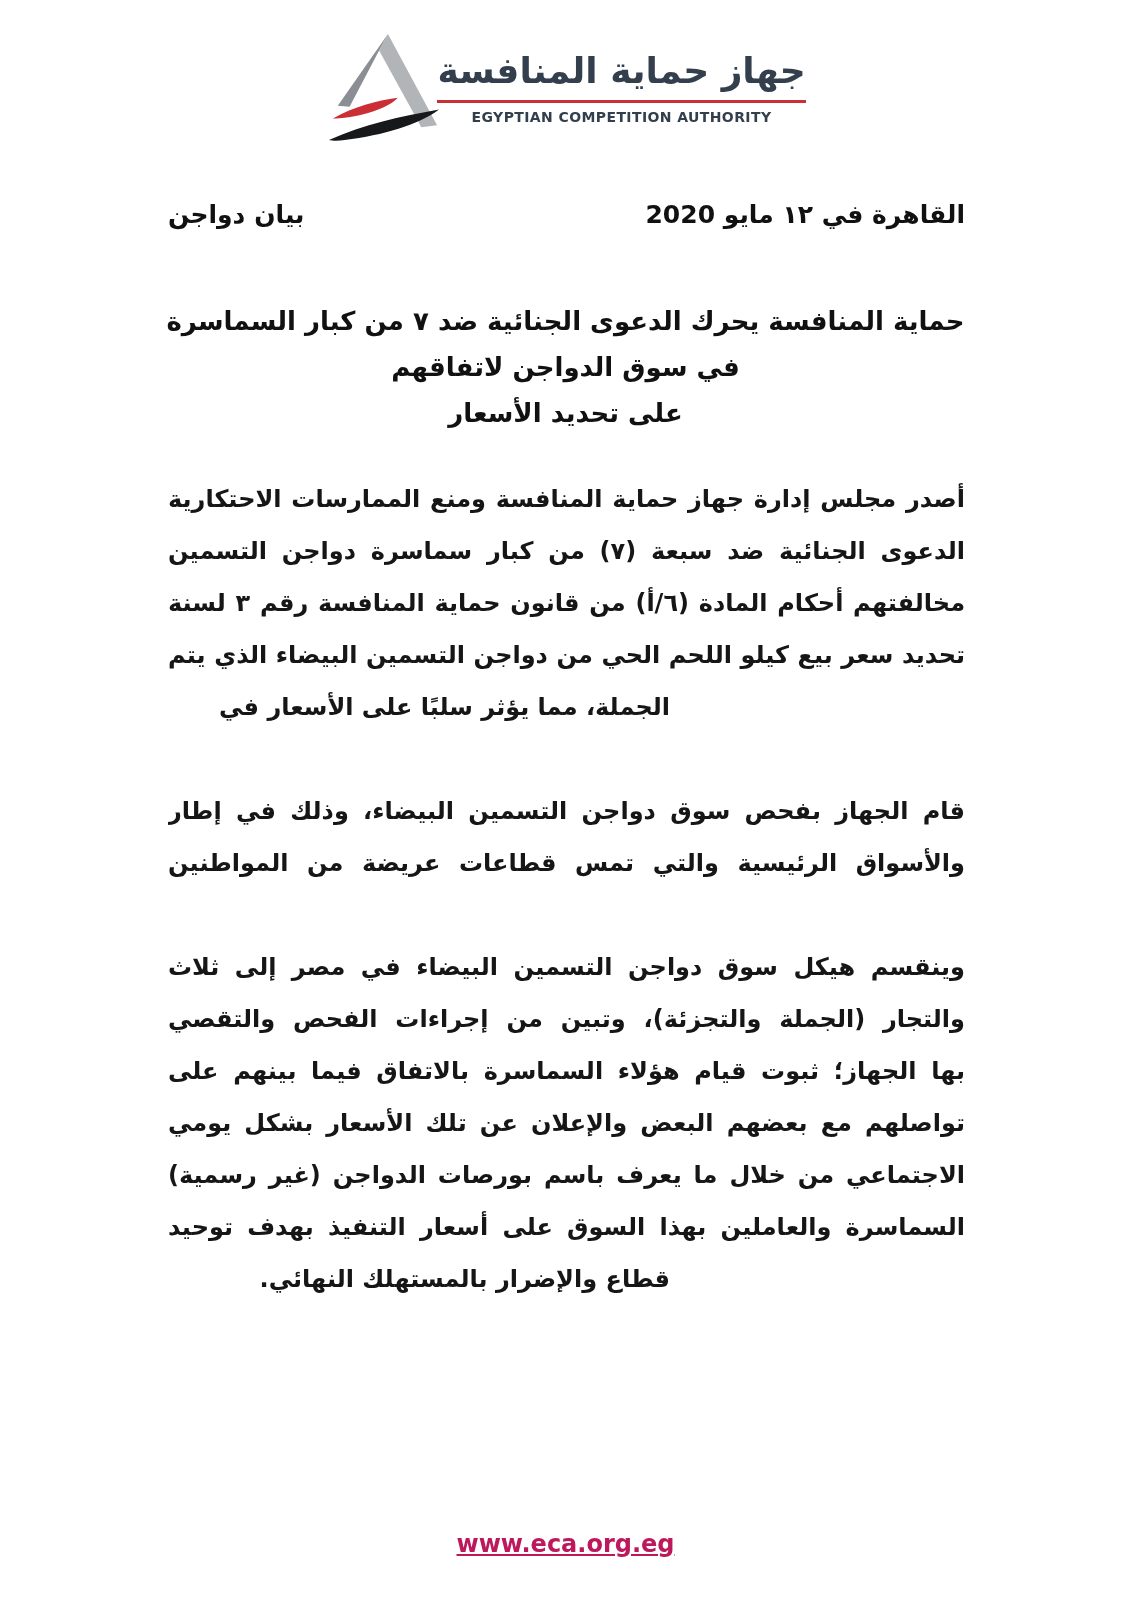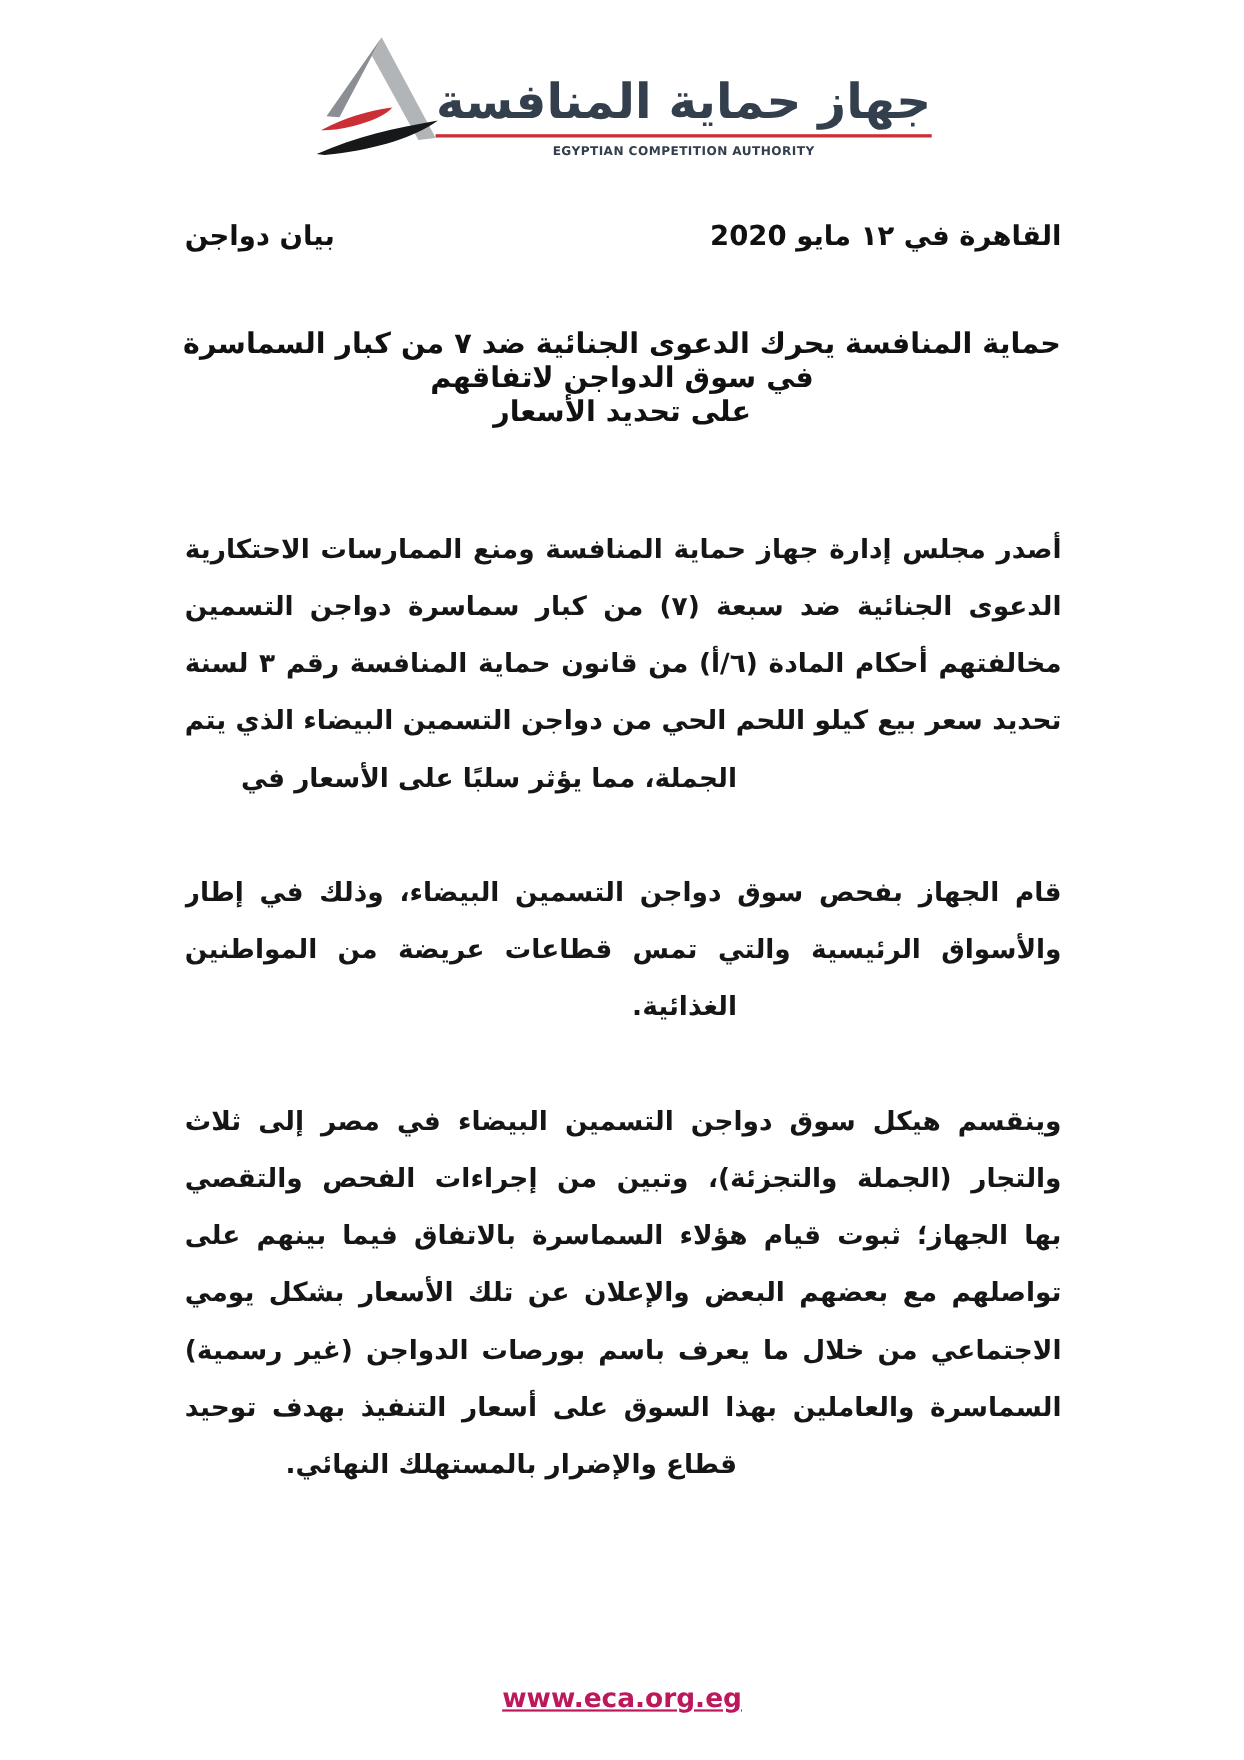--- a/index.html
+++ b/index.html
@@ -13,41 +13,41 @@
     overflow:hidden;
   }
   
   .logo-row{
     position:absolute;top:28px;left:0;right:0;
     display:flex;justify-content:center;align-items:flex-start;
   }
   .logo-mark{width:118px;height:118px;flex:0 0 auto;margin-right:-6px;}
   .logo-text{margin-top:20px;display:flex;flex-direction:column;align-items:stretch;}
   .brand-ar{
-    font-size:44px;font-weight:bold;color:#333f4d;
-    direction:rtl;text-align:center;line-height:46px;white-space:nowrap;margin-top:22px;
+    font-size:36px;font-weight:bold;color:#333f4d;
+    direction:rtl;text-align:center;line-height:46px;white-space:nowrap;
   }
   .brand-rule{height:3px;background:#c92f35;margin-top:6px;}
   .brand-en{
-    font-size:11px;font-weight:bold;color:#333f4d;
+    font-size:14px;font-weight:bold;color:#333f4d;
     letter-spacing:.4px;margin-top:6px;text-align:center;white-space:nowrap;
   }
   
   .dateline{
     position:absolute;top:200px;left:168px;right:166px;
     direction:rtl;display:flex;justify-content:space-between;align-items:baseline;
     font-size:25px;font-weight:bold;color:#111;
   }
   
   .doc-title{
     position:absolute;top:298px;left:150px;right:150px;
     margin:0;direction:rtl;text-align:center;
     font-size:26px;font-weight:bold;color:#111;
   }
-  .doc-title .tline{line-height:31px;}
+  .doc-title .tline{line-height:46px;}
   
   .content{
     position:absolute;top:455px;left:168px;right:166px;
     direction:rtl;font-size:24px;font-weight:bold;color:#161616;
   }
   .para{margin:0;}
   .para1{margin-top:18px;}
   .para + .para{margin-top:52px;}
   .line{display:block;height:52px;line-height:52px;overflow:hidden;}
   .j{text-align:justify;text-align-last:justify;}
@@ -94,21 +94,20 @@
       <span class="line j">أصدر مجلس إدارة جهاز حماية المنافسة ومنع الممارسات الاحتكارية قرارًا بطلب تحريك</span>
       <span class="line j">الدعوى الجنائية ضد سبعة (٧) من كبار سماسرة دواجن التسمين البيضاء، وذلك لثبوت</span>
       <span class="line j">مخالفتهم أحكام المادة (٦/أ) من قانون حماية المنافسة رقم ٣ لسنة ٢٠٠٥؛ وذلك لاتفاقهم على</span>
       <span class="line j">تحديد سعر بيع كيلو اللحم الحي من دواجن التسمين البيضاء الذي يتم بيعه من المزارع إلى تجار</span>
       <span class="line last">الجملة، مما يؤثر سلبًا على الأسعار في حلقات التداول.</span>
     </p>
 
     <p class="para">
       <span class="line j">قام الجهاز بفحص سوق دواجن التسمين البيضاء، وذلك في إطار استمراره في فحص القطاعات</span>
       <span class="line j">والأسواق الرئيسية والتي تمس قطاعات عريضة من المواطنين وعلى رأسها قطاع المواد</span>
-      <span class="line last">الغذائية.</span>
     </p>
 
     <p class="para">
       <span class="line j">وينقسم هيكل سوق دواجن التسمين البيضاء في مصر إلى ثلاث حلقات؛ المربيين والسماسرة</span>
       <span class="line j">والتجار (الجملة والتجزئة)، وتبين من إجراءات الفحص والتقصي وجمع الاستدلالات التي قام</span>
       <span class="line j">بها الجهاز؛ ثبوت قيام هؤلاء السماسرة بالاتفاق فيما بينهم على تحديد الأسعار من خلال</span>
       <span class="line j">تواصلهم مع بعضهم البعض والإعلان عن تلك الأسعار بشكل يومي عبر وسائل التواصل</span>
       <span class="line j">الاجتماعي من خلال ما يعرف باسم بورصات الدواجن (غير رسمية) من أجل اطلاع باقي</span>
       <span class="line j">السماسرة والعاملين بهذا السوق على أسعار التنفيذ بهدف توحيد أسعار التنفيذ والتحكم في</span>
       <span class="line last">قطاع والإضرار بالمستهلك النهائي.</span>

